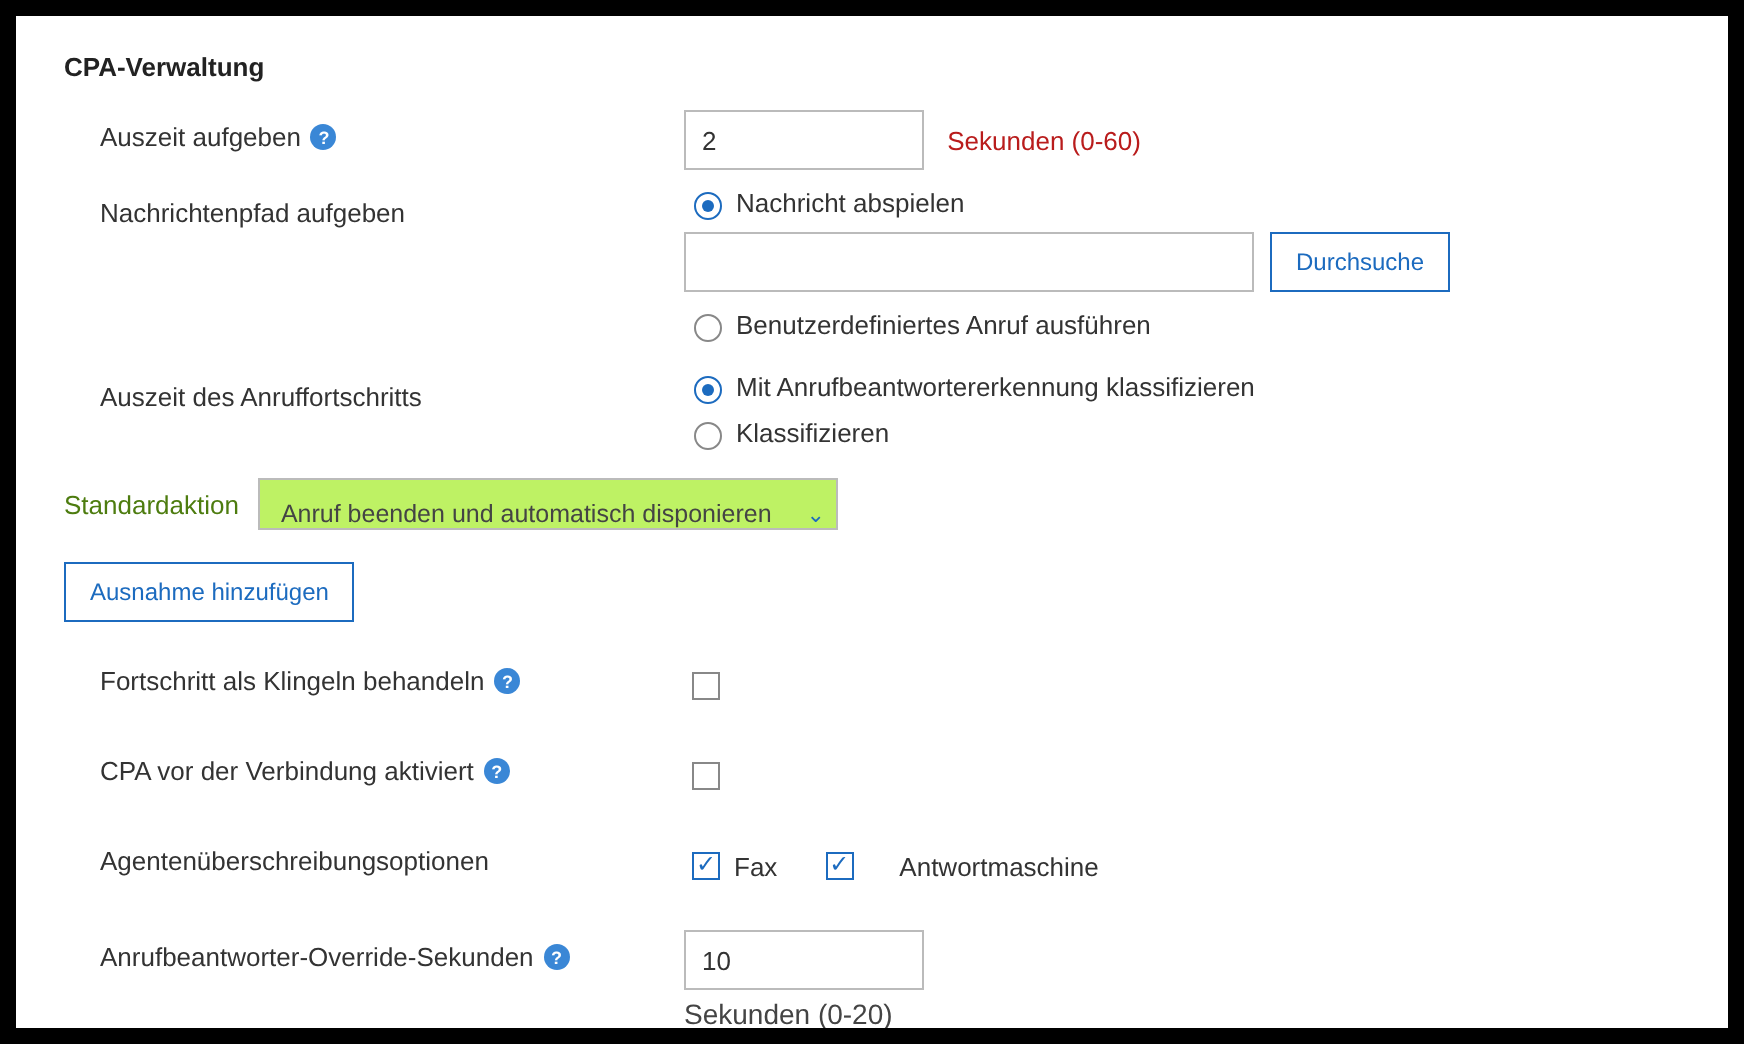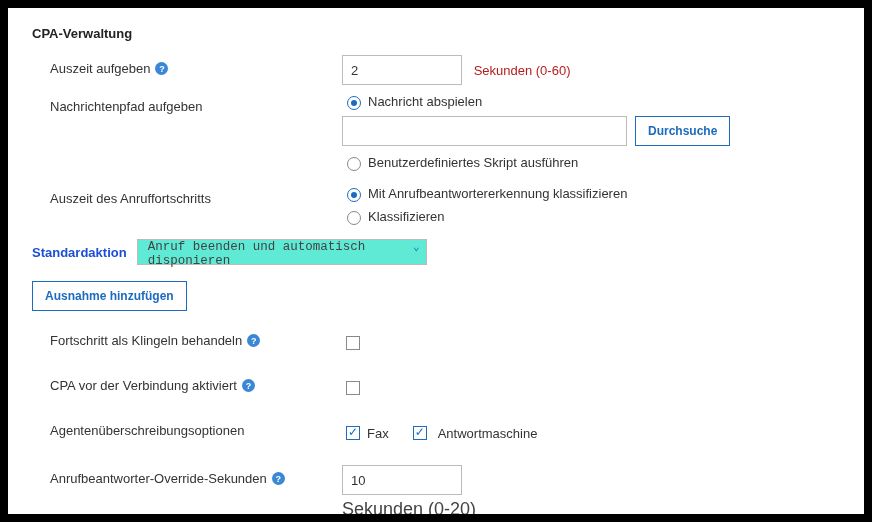--- a/index.html
+++ b/index.html
@@ -123,62 +123,60 @@
     top: -2px;
     left: 1px;
     font-size: 12px;
     color: #1c6bbf;
   }
   .btn {
     display: inline-block;
     border: 1px solid #1c6bbf;
     background: #fff;
     color: #1c6bbf;
-    font-weight: 700;
+    font-weight: 400;
     padding: 7px 12px;
     font-size: 12px;
     cursor: pointer;
   }
   .browse-row {
     display: flex;
     align-items: center;
     gap: 8px;
     margin: 6px 0 8px 0;
   }
   .select-like {
     display: inline-flex;
-    align-items: flex-start;
+    align-items: flex-end;
     justify-content: space-between;
     border: 1px solid #bbb;
     height: 26px;
     width: 290px;
     padding: 0 6px 0 10px;
     font-size: 12.5px;
     color: #444;
     cursor: pointer;
-    background: #5eead4;
-    font-family: Liberation Mono, monospace;
+    background: #bef264;
   }
   .chev {
     color: #1c6bbf;
     font-size: 11px;
   }
   .am-inline {
     display: flex;
     align-items: center;
     gap: 10px;
   }
   .am-inline .k {
-    color: #1d4ed8;
+    color: #4d7c0f;
     font-size: 13px;
-    font-weight: bold;
   }
   .spacer { height: 8px; }
   .sub-note {
-    font-size: 18px;
+    font-size: 14px;
     color: #444;
     margin-top: 4px;
   }
 </style>
 </head>
 <body>
 
 <div class="frame">
   <div class="panel">
 
@@ -203,21 +201,21 @@
         <div class="radio-row">
           <input type="radio" class="radio" name="abpath" checked="" style="">
           <label>Nachricht abspielen</label>
         </div>
         <div class="browse-row">
           <input type="text" class="path-input" value="" style="">
           <button class="btn">Durchsuche</button>
         </div>
         <div class="radio-row">
           <input type="radio" class="radio" name="abpath" style="">
-          <label>Benutzerdefiniertes Skript ausführen</label>
+          <label>Benutzerdefiniertes Anruf ausführen</label>
         </div>
       </div>
     </div>
 
     <div class="row">
       <div class="label-col">
         <span>Auszeit des Anruffortschritts</span>
       </div>
       <div class="field-col">
         <div class="radio-row">
@@ -277,21 +275,21 @@
         <span>Agentenüberschreibungsoptionen</span>
       </div>
       <div class="field-col" style="padding-top:6px;">
         <div class="check-row" style="gap:20px;">
           <span style="display:flex;align-items:center;">
             <input type="checkbox" class="checkbox" checked="" style="">
             <label style="margin-left:4px;">Fax</label>
           </span>
           <span style="display:flex;align-items:center;">
             <input type="checkbox" class="checkbox" checked="" style="">
-            <label style="margin-left:8px;">Antwortmaschine</label>
+            <label style="margin-left:20px;">Antwortmaschine</label>
           </span>
         </div>
       </div>
     </div>
 
     <div class="spacer"></div>
 
     <div class="row">
       <div class="label-col">
         <span>Anrufbeantworter-Override-Sekunden</span>

